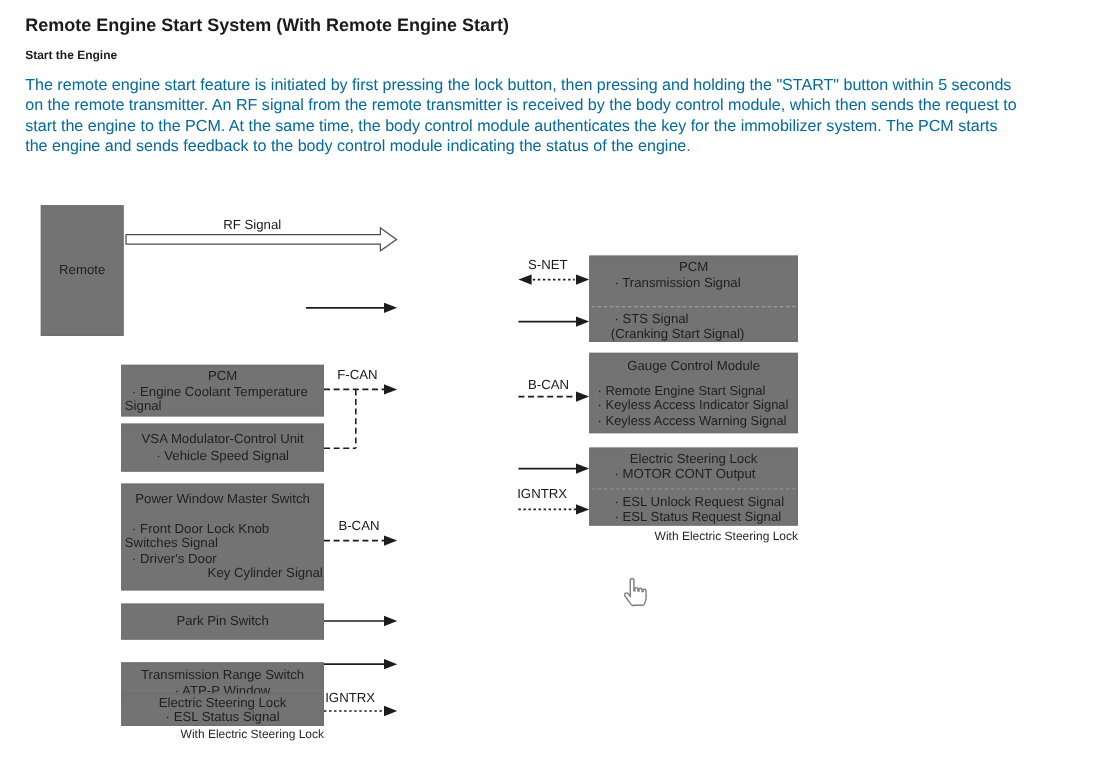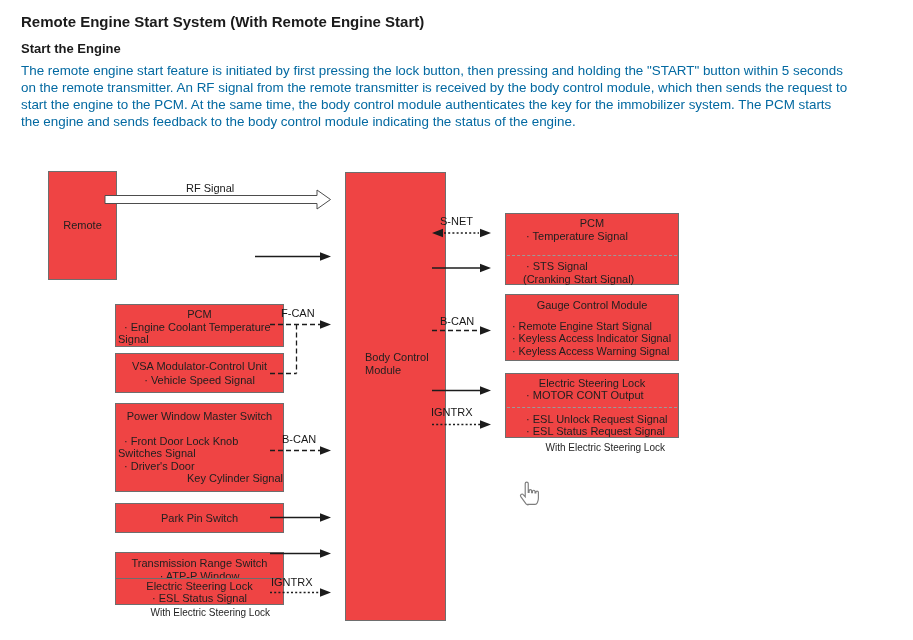--- a/index.html
+++ b/index.html
@@ -1,27 +1,27 @@
 <!DOCTYPE html>
 <html><head>
 <meta charset="utf-8">
 <style>
   html,body{margin:0;padding:0;background:#ffffff;}
   #screen{
     position:relative;width:913px;height:640px;background:#ffffff;overflow:hidden;
     font-family:"Liberation Sans","DejaVu Sans",sans-serif;color:#252525;padding-left:34px;
   }
   .page-title{position:absolute;left:21px;top:13px;font-size:15px;font-weight:bold;color:#1b1b1b;white-space:nowrap;}
-  .section-heading{position:absolute;left:21px;top:41px;font-size:13px;font-weight:bold;color:#1b1b1b;white-space:nowrap;}
+  .section-heading{position:absolute;left:21px;top:41px;font-size:10px;font-weight:bold;color:#1b1b1b;white-space:nowrap;}
   .body-text{position:absolute;left:21px;top:62px;width:885px;font-size:13.4px;line-height:17px;color:#0369a1;}
   .body-text div{white-space:nowrap;}
 
   .box{
-    position:absolute;border:1px solid #6e6e6e;background:#ef4444;box-sizing:border-box;
-    font-size:11px;line-height:12.5px;color:#1f1f1f;margin-left:14px;
+    position:absolute;border:1px solid #6e6e6e;background:#737373;box-sizing:border-box;
+    font-size:11px;line-height:12.5px;color:#1f1f1f;
   }
   .center{display:flex;flex-direction:column;align-items:center;justify-content:center;text-align:center;}
   .box .t{display:block;white-space:nowrap;}
   .left-line{display:block;text-align:left;white-space:nowrap;}
   .divider{border-top:1px dashed #9a9a9a;margin:0 1px;}
   .note{position:absolute;font-size:10px;color:#1f1f1f;white-space:nowrap;text-align:right;}
   .bus-label{position:absolute;font-size:11px;color:#181818;white-space:nowrap;}
   #arrow-layer{position:absolute;left:0;top:0;pointer-events:none;}
   #cursor{position:absolute;left:516px;top:476px;}
 </style>
@@ -71,29 +71,25 @@
     <span class="t">Transmission Range Switch</span>
     <span class="t">· ATP-P Window</span>
   </div>
 
   <div class="box center" style="left:101px;top:578px;width:169px;height:27px;line-height:12px;">
     <span class="t">Electric Steering Lock</span>
     <span class="t">· ESL Status Signal</span>
   </div>
   <div class="note" style="left:101px;top:607px;width:169px;">With Electric Steering Lock</div>
 
-  <div class="box" style="left:331px;top:172px;width:101px;height:449px;padding-top:178px;padding-left:19px;">
-    <span class="left-line">Body Control</span>
-    <span class="left-line">Module</span>
-  </div>
 
   <div class="box" style="left:491px;top:213px;width:174px;height:72px;">
     <div style="height:38px;padding-top:3px;">
       <span class="t" style="text-align:center;">PCM</span>
-      <span class="left-line" style="padding-left:20px;">· Temperature Signal</span>
+      <span class="left-line" style="padding-left:20px;">· Transmission Signal</span>
     </div>
     <div class="divider"></div>
     <div style="padding-top:4px;">
       <span class="left-line" style="padding-left:20px;">· STS Signal</span>
       <span class="left-line" style="padding-left:17px;">(Cranking Start Signal)</span>
     </div>
   </div>
 
   <div class="box" style="left:491px;top:294px;width:174px;height:67px;padding-top:4px;font-size:10.8px;">
     <span class="t" style="text-align:center;font-size:11px;">Gauge Control Module</span>

